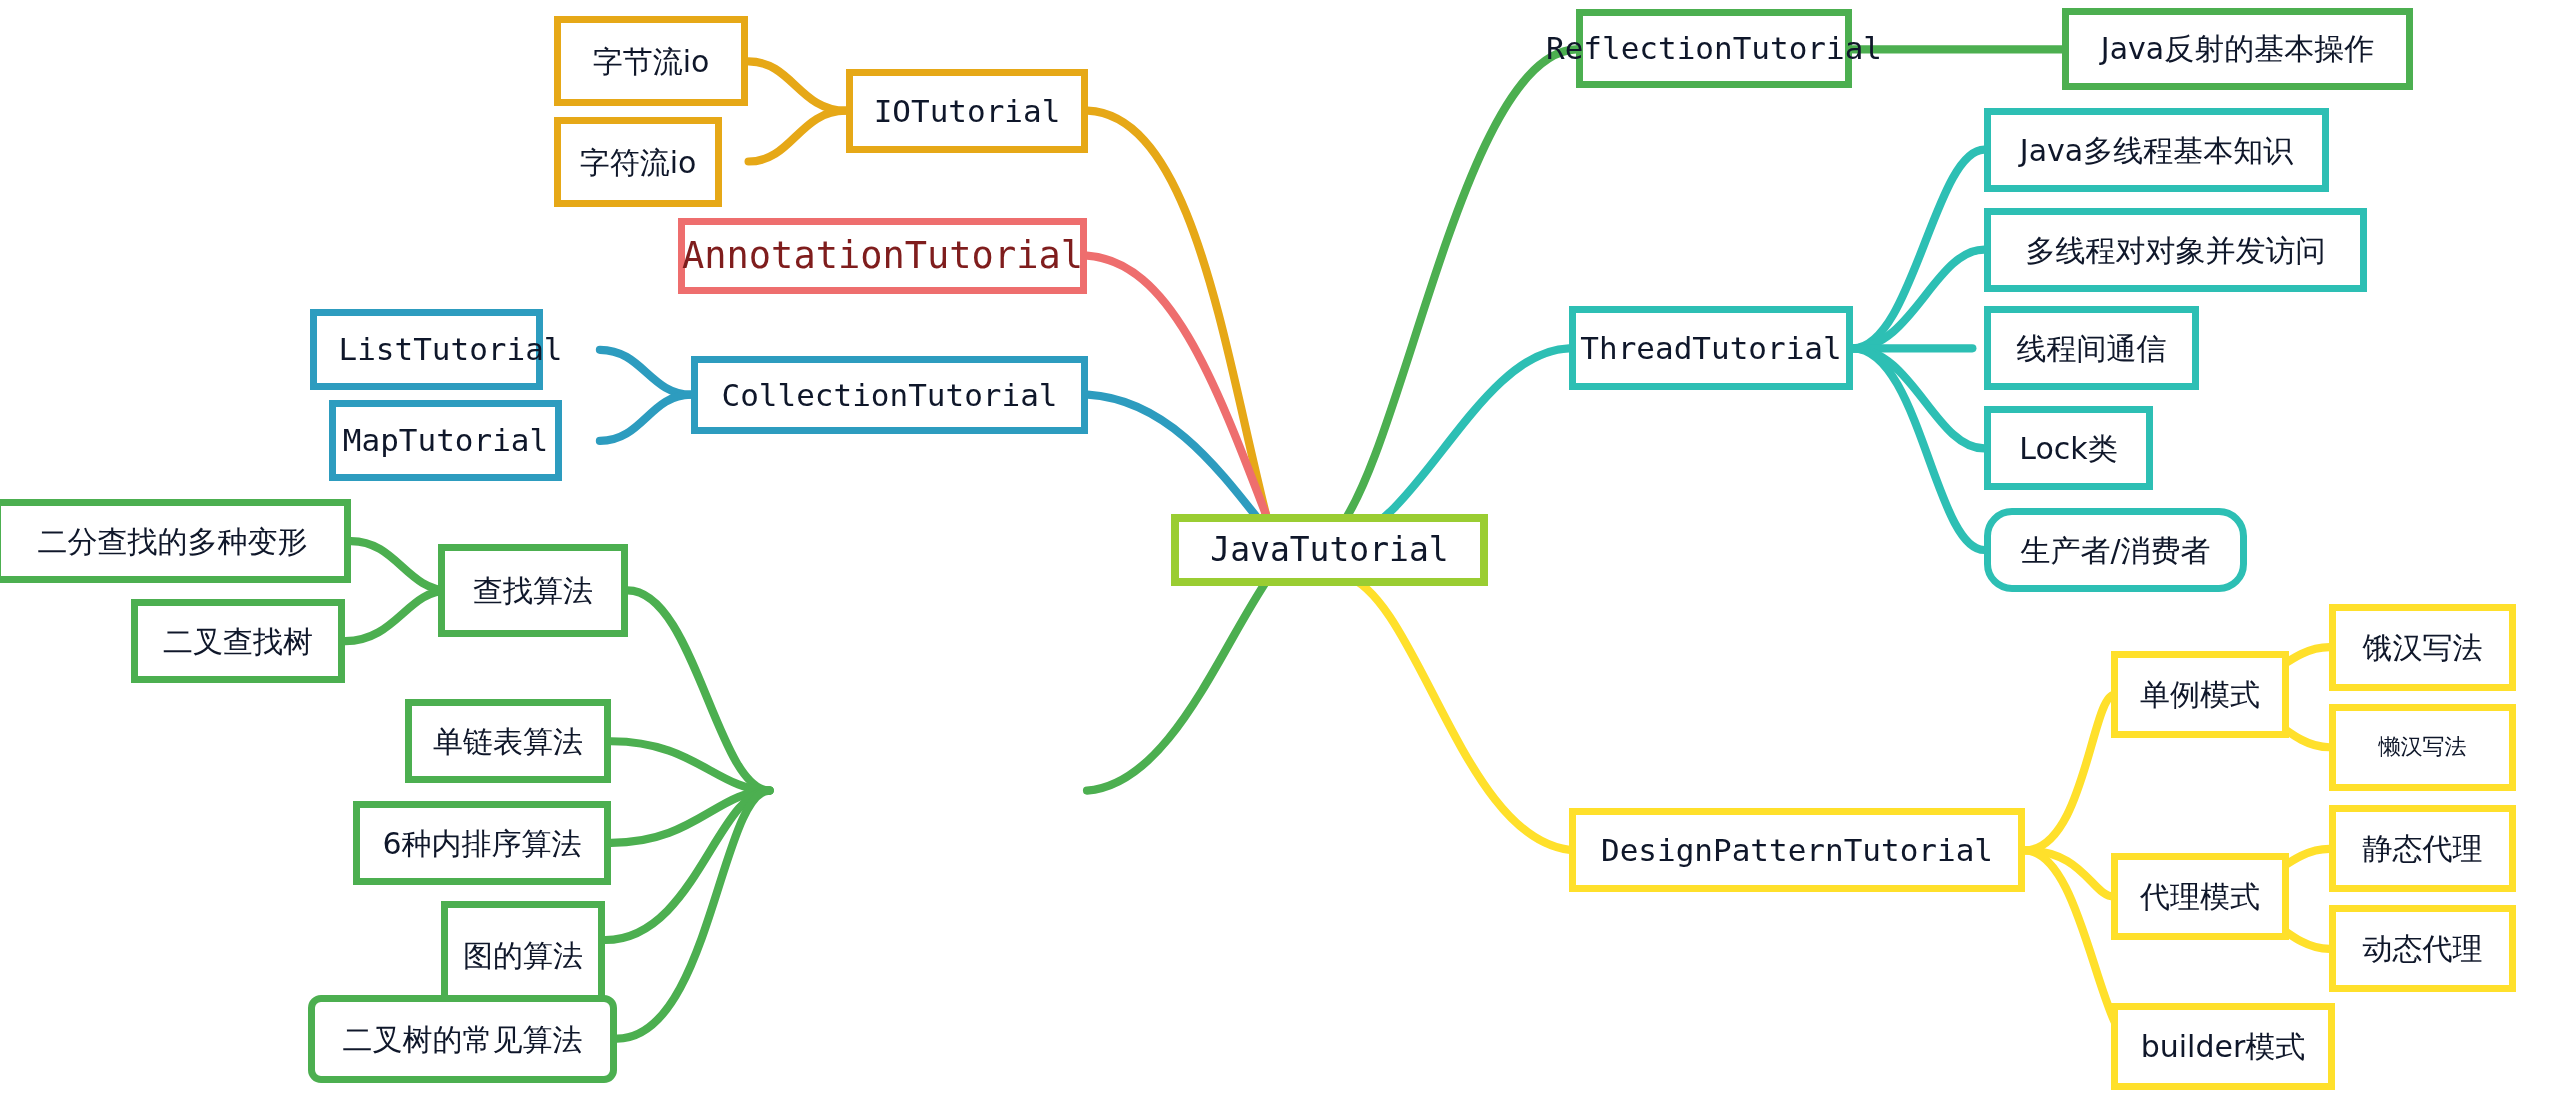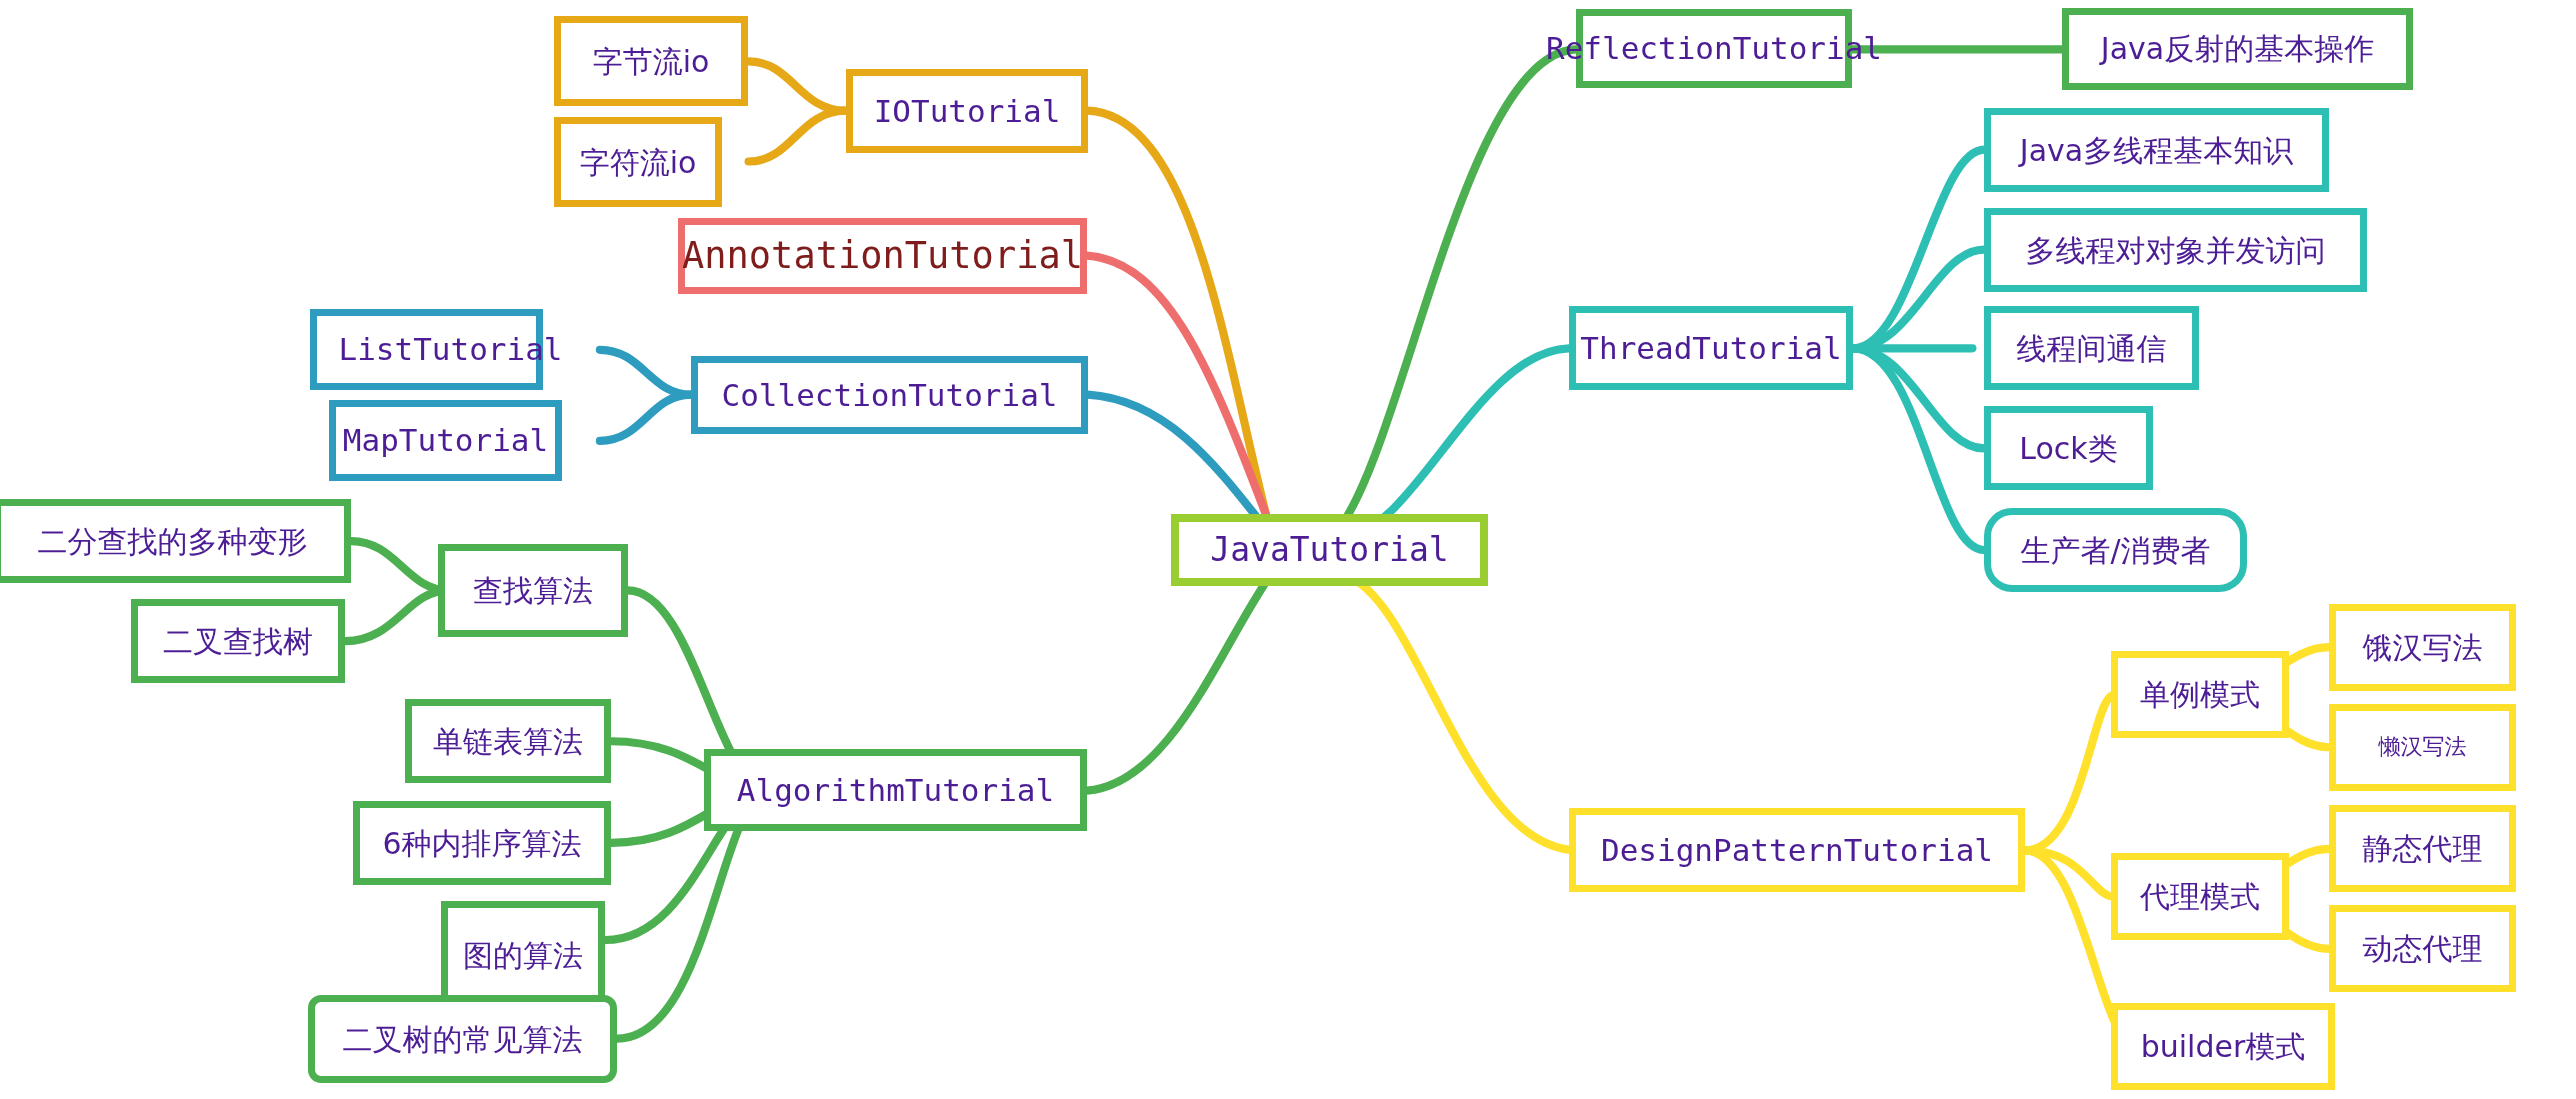--- a/index.html
+++ b/index.html
@@ -1,20 +1,20 @@
 <!DOCTYPE html>
 <html style="font-size:12px"><head>
 <meta charset="utf-8">
 <style>
   html,body{margin:0;padding:0;background:#ffffff;}
   body{font-family:"Liberation Sans",sans-serif;}
   #canvas{position:relative;width:2576px;height:1100px;background:#ffffff;overflow:hidden;}
   #edges{position:absolute;left:0;top:0;width:2576px;height:1100px;}
   .node{position:absolute;box-sizing:border-box;background:#ffffff;border-style:solid;
-        display:flex;align-items:center;justify-content:center;color:#4c1d95;
+        display:flex;align-items:center;justify-content:center;color:#0f172a;
         text-align:center;line-height:1.1;}
   .mono{font-family:"DejaVu Sans Mono","Liberation Mono",monospace;}
   .cjk{font-family:"DejaVu Sans","Liberation Sans",sans-serif;}
 </style>
 </head>
 <body>
 
 <div id="canvas">
 
   <svg id="edges" viewBox="0 0 3448 1472" xmlns="http://www.w3.org/2000/svg" fill="none" stroke-width="11" stroke-linecap="round">
@@ -87,21 +87,20 @@
 
   <div class="node cjk" style="left:-6px;top:499px;width:357px;height:84px;border-width:7.5px;border-color:#4CAF50;font-size:30px;">二分查找的多种变形</div>
   <div class="node cjk" style="left:131px;top:599px;width:214px;height:84px;border-width:7.5px;border-color:#4CAF50;font-size:30px;">二叉查找树</div>
   <div class="node cjk" style="left:438px;top:544px;width:190px;height:93px;border-width:7.5px;border-color:#4CAF50;font-size:30px;">查找算法</div>
 
   <div class="node cjk" style="left:405px;top:699px;width:206px;height:84px;border-width:7.5px;border-color:#4CAF50;font-size:30px;">单链表算法</div>
   <div class="node cjk" style="left:353px;top:801px;width:258px;height:84px;border-width:7.5px;border-color:#4CAF50;font-size:30px;">6种内排序算法</div>
   <div class="node cjk" style="left:441px;top:901px;width:164px;height:108px;border-width:7.5px;border-color:#4CAF50;font-size:30px;">图的算法</div>
   <div class="node cjk" style="left:308px;top:995px;width:309px;height:88px;border-width:7.5px;border-color:#4CAF50;font-size:30px;border-radius:13px;">二叉树的常见算法</div>
 
-  <div class="node mono" style="left:704px;top:749px;width:383px;height:82px;border-width:7.5px;border-color:#4CAF50;font-size:31px;">AlgorithmTutorial</div>
 
   <div class="node mono" style="left:1576px;top:9px;width:276px;height:79px;border-width:7.5px;border-color:#4CAF50;font-size:31px;">ReflectionTutorial</div>
   <div class="node cjk" style="left:2062px;top:7.5px;width:351px;height:82px;border-width:7.5px;border-color:#4CAF50;font-size:30px;">Java反射的基本操作</div>
 
   <div class="node mono" style="left:1569px;top:306px;width:284px;height:84px;border-width:7.5px;border-color:#2DBFB4;font-size:31px;">ThreadTutorial</div>
   <div class="node cjk" style="left:1984px;top:108px;width:345px;height:84px;border-width:7.5px;border-color:#2DBFB4;font-size:30px;">Java多线程基本知识</div>
   <div class="node cjk" style="left:1984px;top:208px;width:383px;height:84px;border-width:7.5px;border-color:#2DBFB4;font-size:30px;">多线程对对象并发访问</div>
   <div class="node cjk" style="left:1984px;top:306px;width:215px;height:84px;border-width:7.5px;border-color:#2DBFB4;font-size:30px;">线程间通信</div>
   <div class="node cjk" style="left:1984px;top:406px;width:169px;height:84px;border-width:7.5px;border-color:#2DBFB4;font-size:30px;">Lock类</div>
   <div class="node cjk" style="left:1984px;top:508px;width:263px;height:84px;border-width:7.5px;border-color:#2DBFB4;font-size:30px;border-radius:28px;">生产者/消费者</div>

